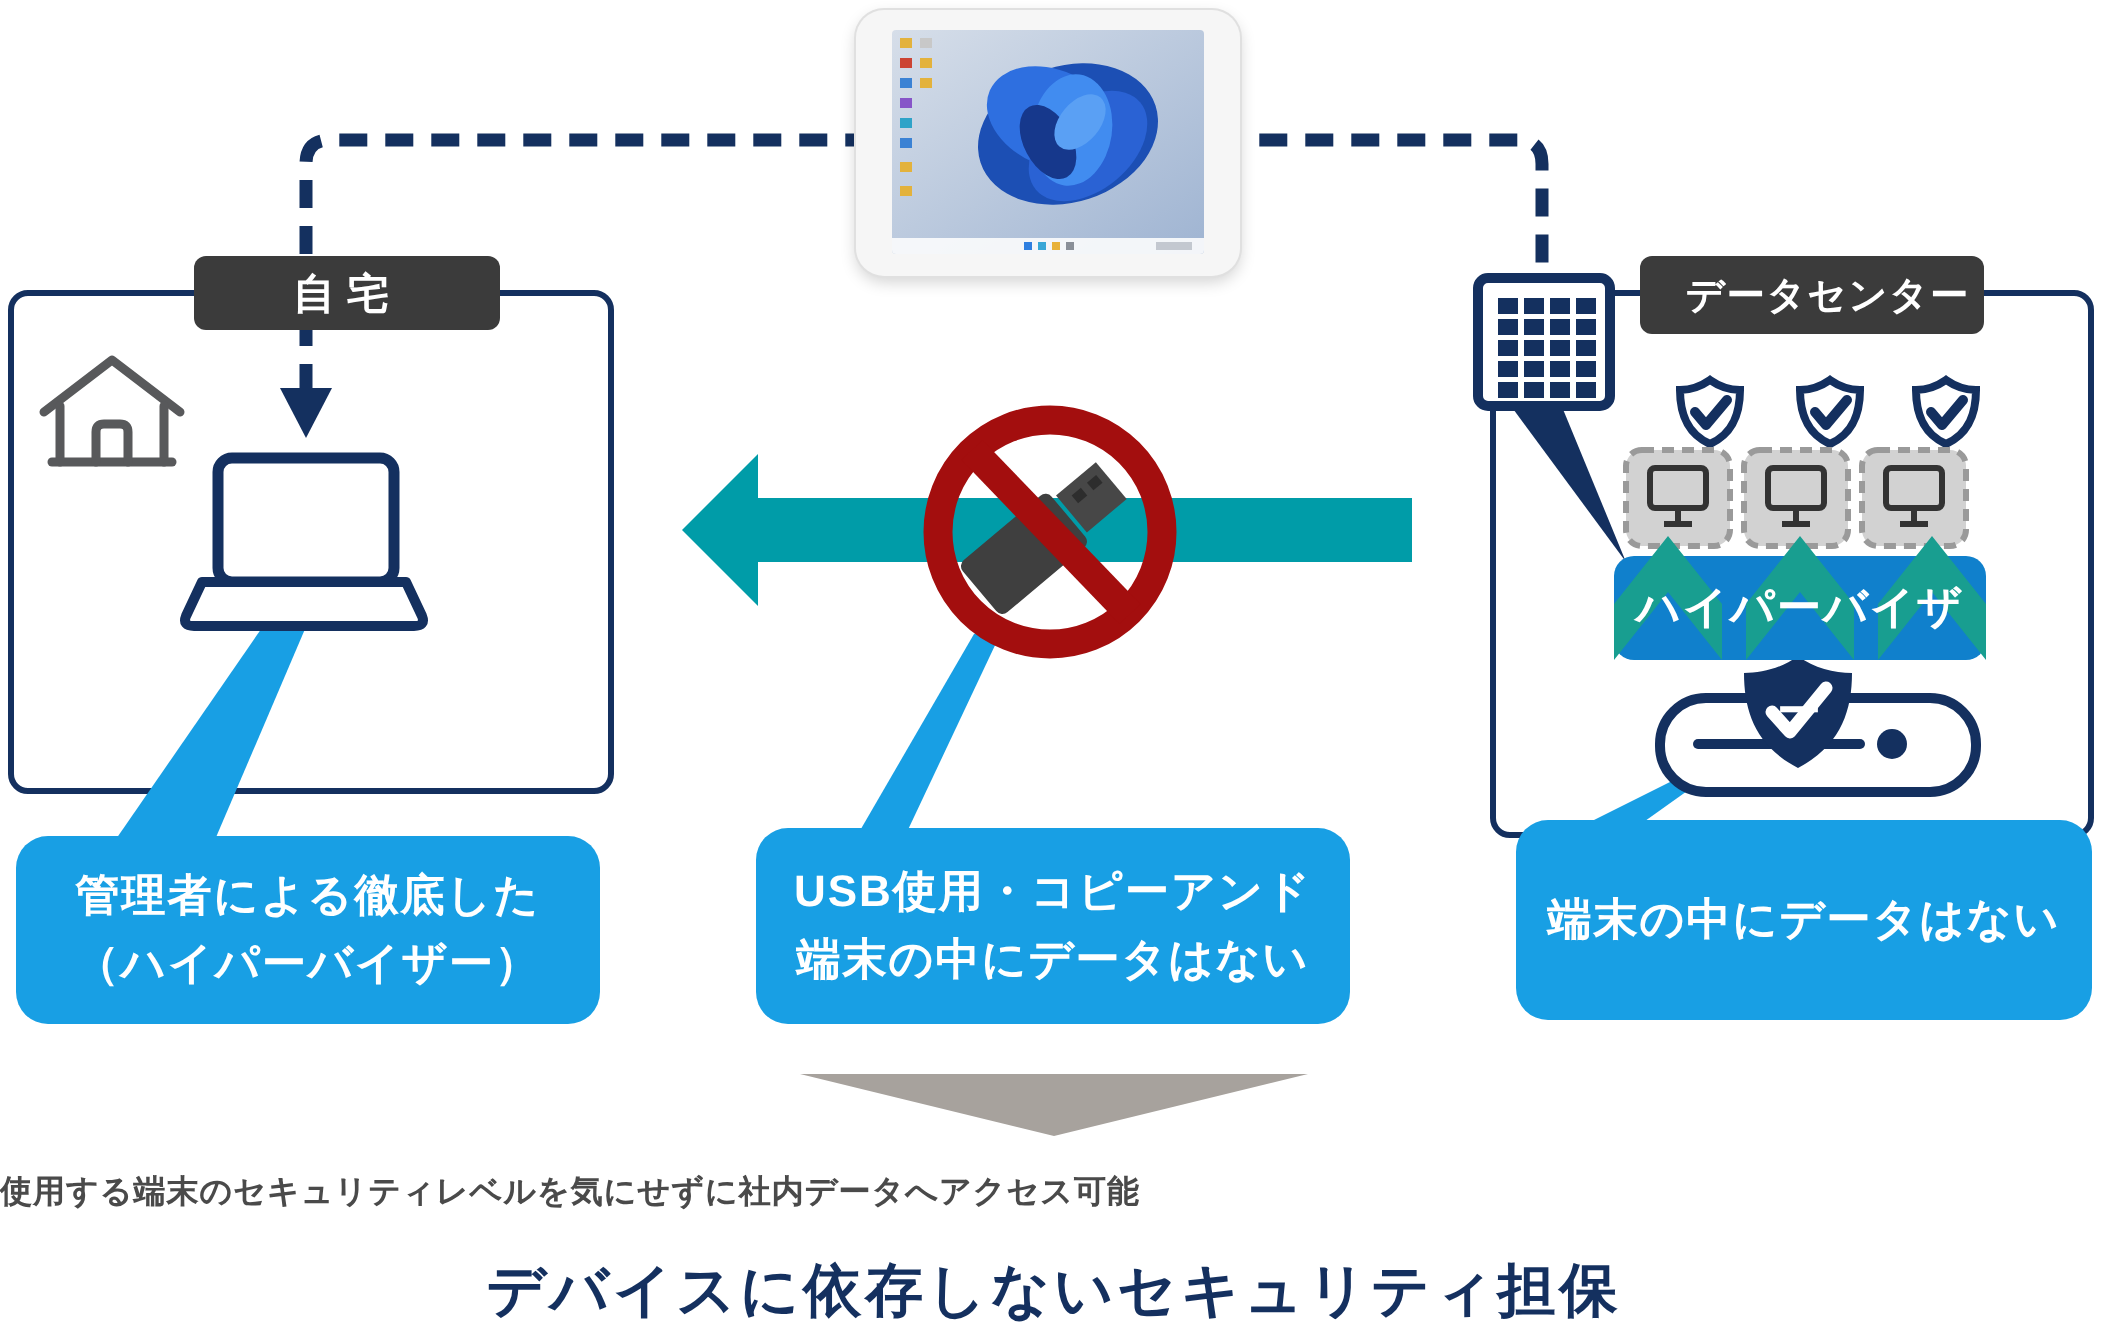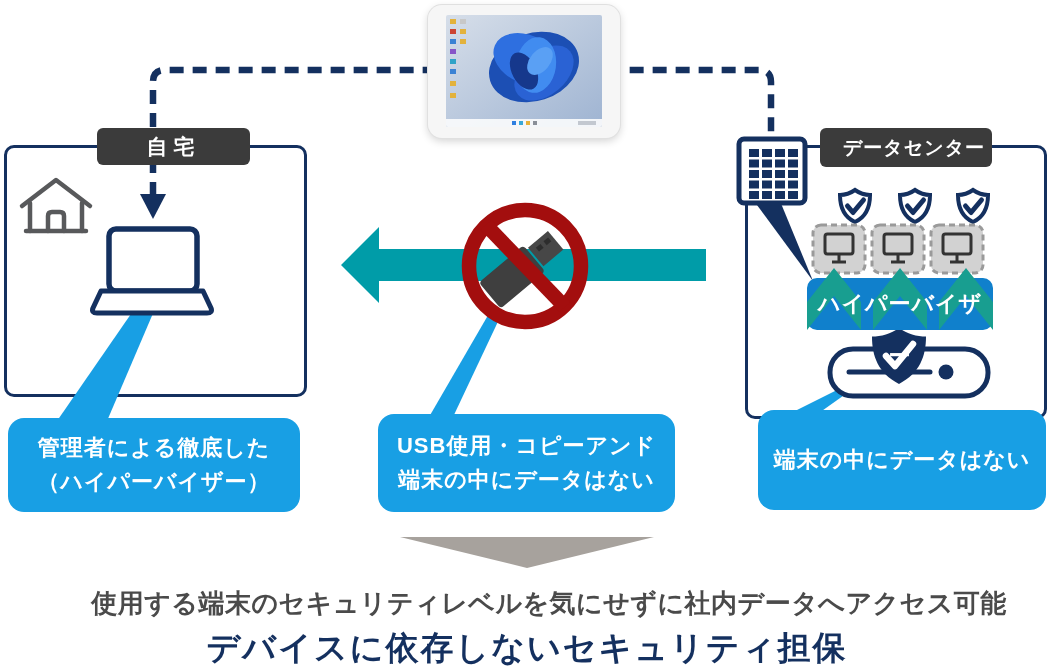--- a/index.html
+++ b/index.html
@@ -22,23 +22,23 @@
           border-radius:10px;z-index:4;}
   .banner svg{position:absolute;left:0;top:-18px;z-index:1;overflow:visible;}
   .banner span{position:relative;z-index:2;display:block;text-align:center;line-height:52px;
                color:#fff;font-weight:bold;font-size:22px;letter-spacing:1px;}
   .callout{position:absolute;background:#189FE4;border-radius:16px;color:#fff;font-weight:bold;
            text-align:center;display:flex;flex-direction:column;justify-content:center;gap:4px;
            font-size:22px;letter-spacing:1px;z-index:4;line-height:30px;}
   .callout-1{left:8px;top:418px;width:292px;height:94px;}
   .callout-2{left:378px;top:414px;width:297px;height:98px;}
   .callout-3{left:758px;top:410px;width:288px;height:100px;}
-  .summary{position:absolute;left:0;right:0;top:586px;text-align:center;font-size:26px;
-           font-weight:bold;color:#4A4A4A;letter-spacing:0.5px;z-index:4;margin-left:44px;}
-  .big-title{position:absolute;left:0;right:0;top:626px;text-align:center;font-size:33px;
+  .summary{position:absolute;left:0;right:0;top:586px;font-size:16px;
+           font-weight:bold;color:#4A4A4A;letter-spacing:0.5px;z-index:4;}
+  .big-title{position:absolute;left:0;right:0;top:626px;text-align:center;font-size:29px;
            font-weight:bold;color:#14305F;letter-spacing:2px;z-index:4;}
 </style>
 </head>
 <body>
 
 <div class="stage">
 
   <div class="panel panel-home"></div>
   <div class="panel panel-dc"></div>
 

